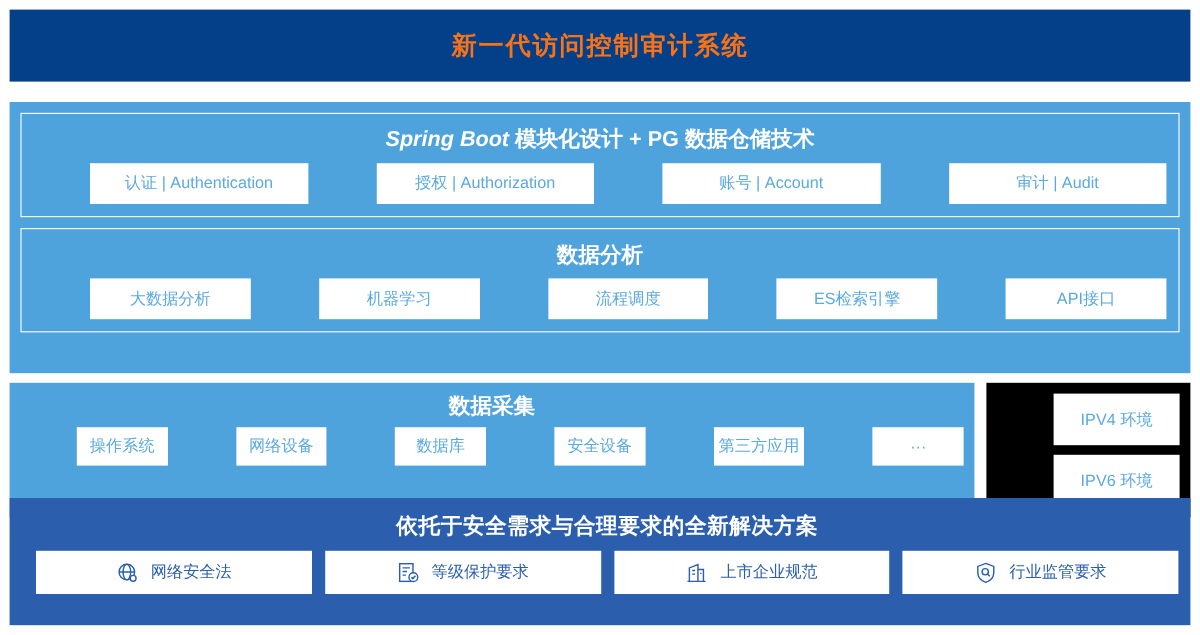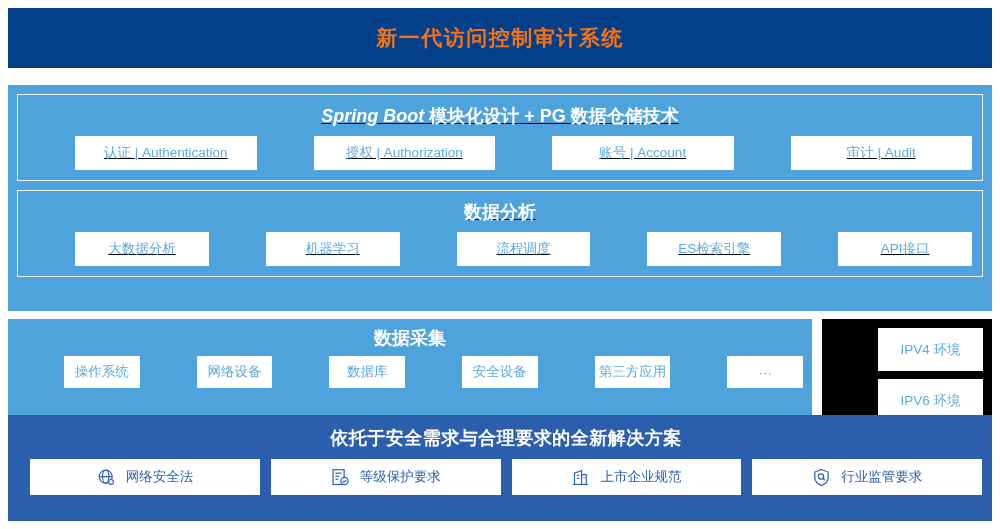--- a/index.html
+++ b/index.html
@@ -36,21 +36,20 @@
     letter-spacing: 1.5px;
   }
 
   
   .sec-platform {
     position: absolute;
     left: 8px; top: 85px;
     width: 984px; height: 226px;
     background: #4FA3DC;
     padding: 9px;
-    text-decoration: underline;
   }
 
   .panel {
     border: 1.5px solid rgba(255,255,255,0.92);
     padding: 8px 10px 10px 10px;
     background: transparent;
   }
   .panel + .panel { margin-top: 9px; }
 
   .panel-title {

